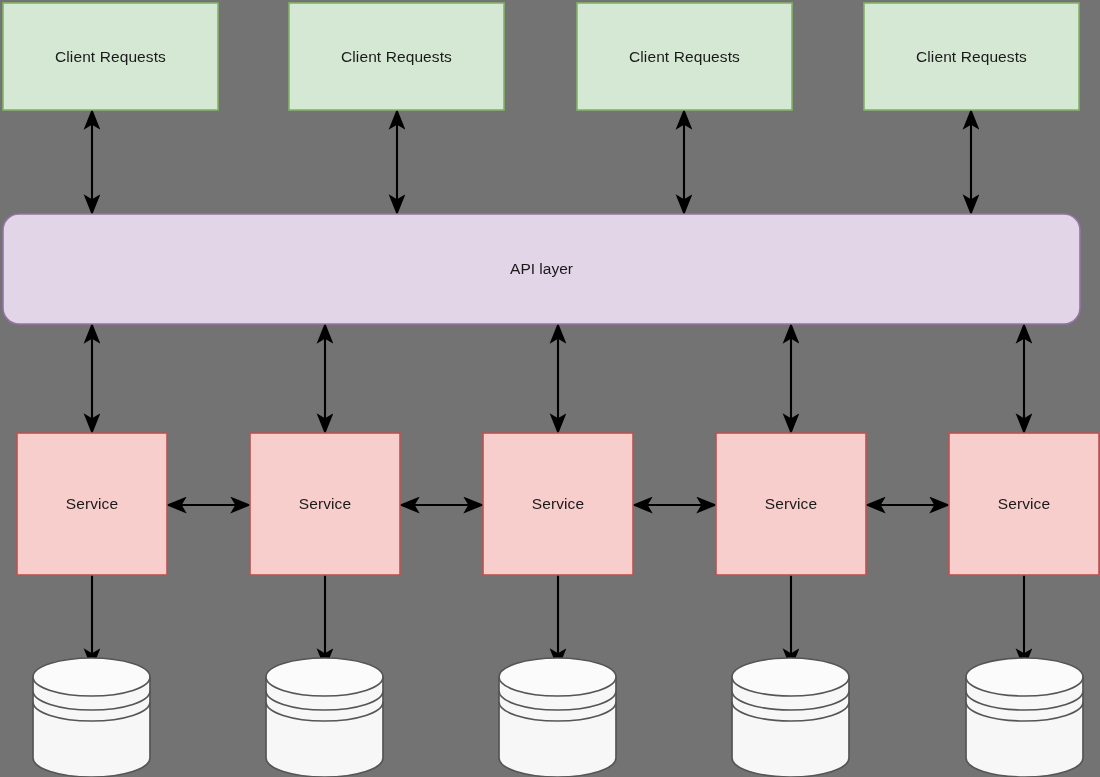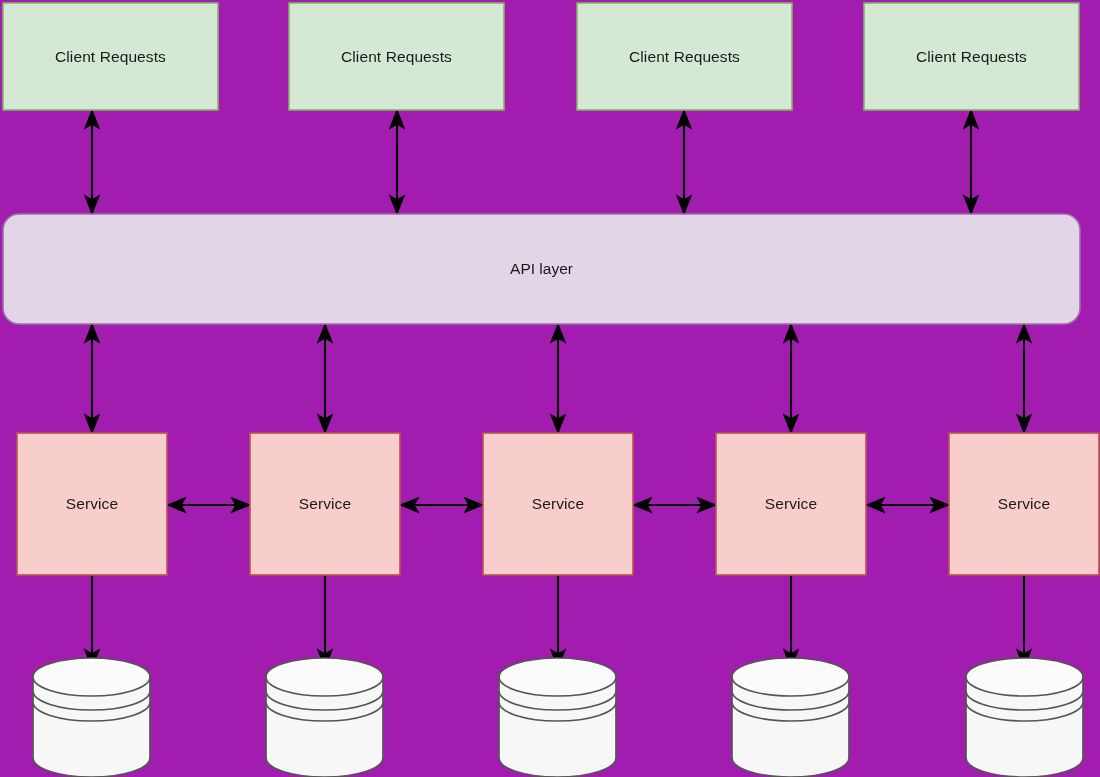--- a/index.html
+++ b/index.html
@@ -7,21 +7,21 @@
     padding: 0;
     background: #ffffff;
   }
   body {
     font-family: "Liberation Sans", sans-serif;
   }
   #diagram-root {
     position: relative;
     width: 1100px;
     height: 777px;
-    background: #a21caf;
+    background: #737373;
     overflow: hidden;
   }
   #diagram-svg {
     position: absolute;
     top: 0;
     left: 0;
     width: 1100px;
     height: 777px;
   }
   .node-label {

